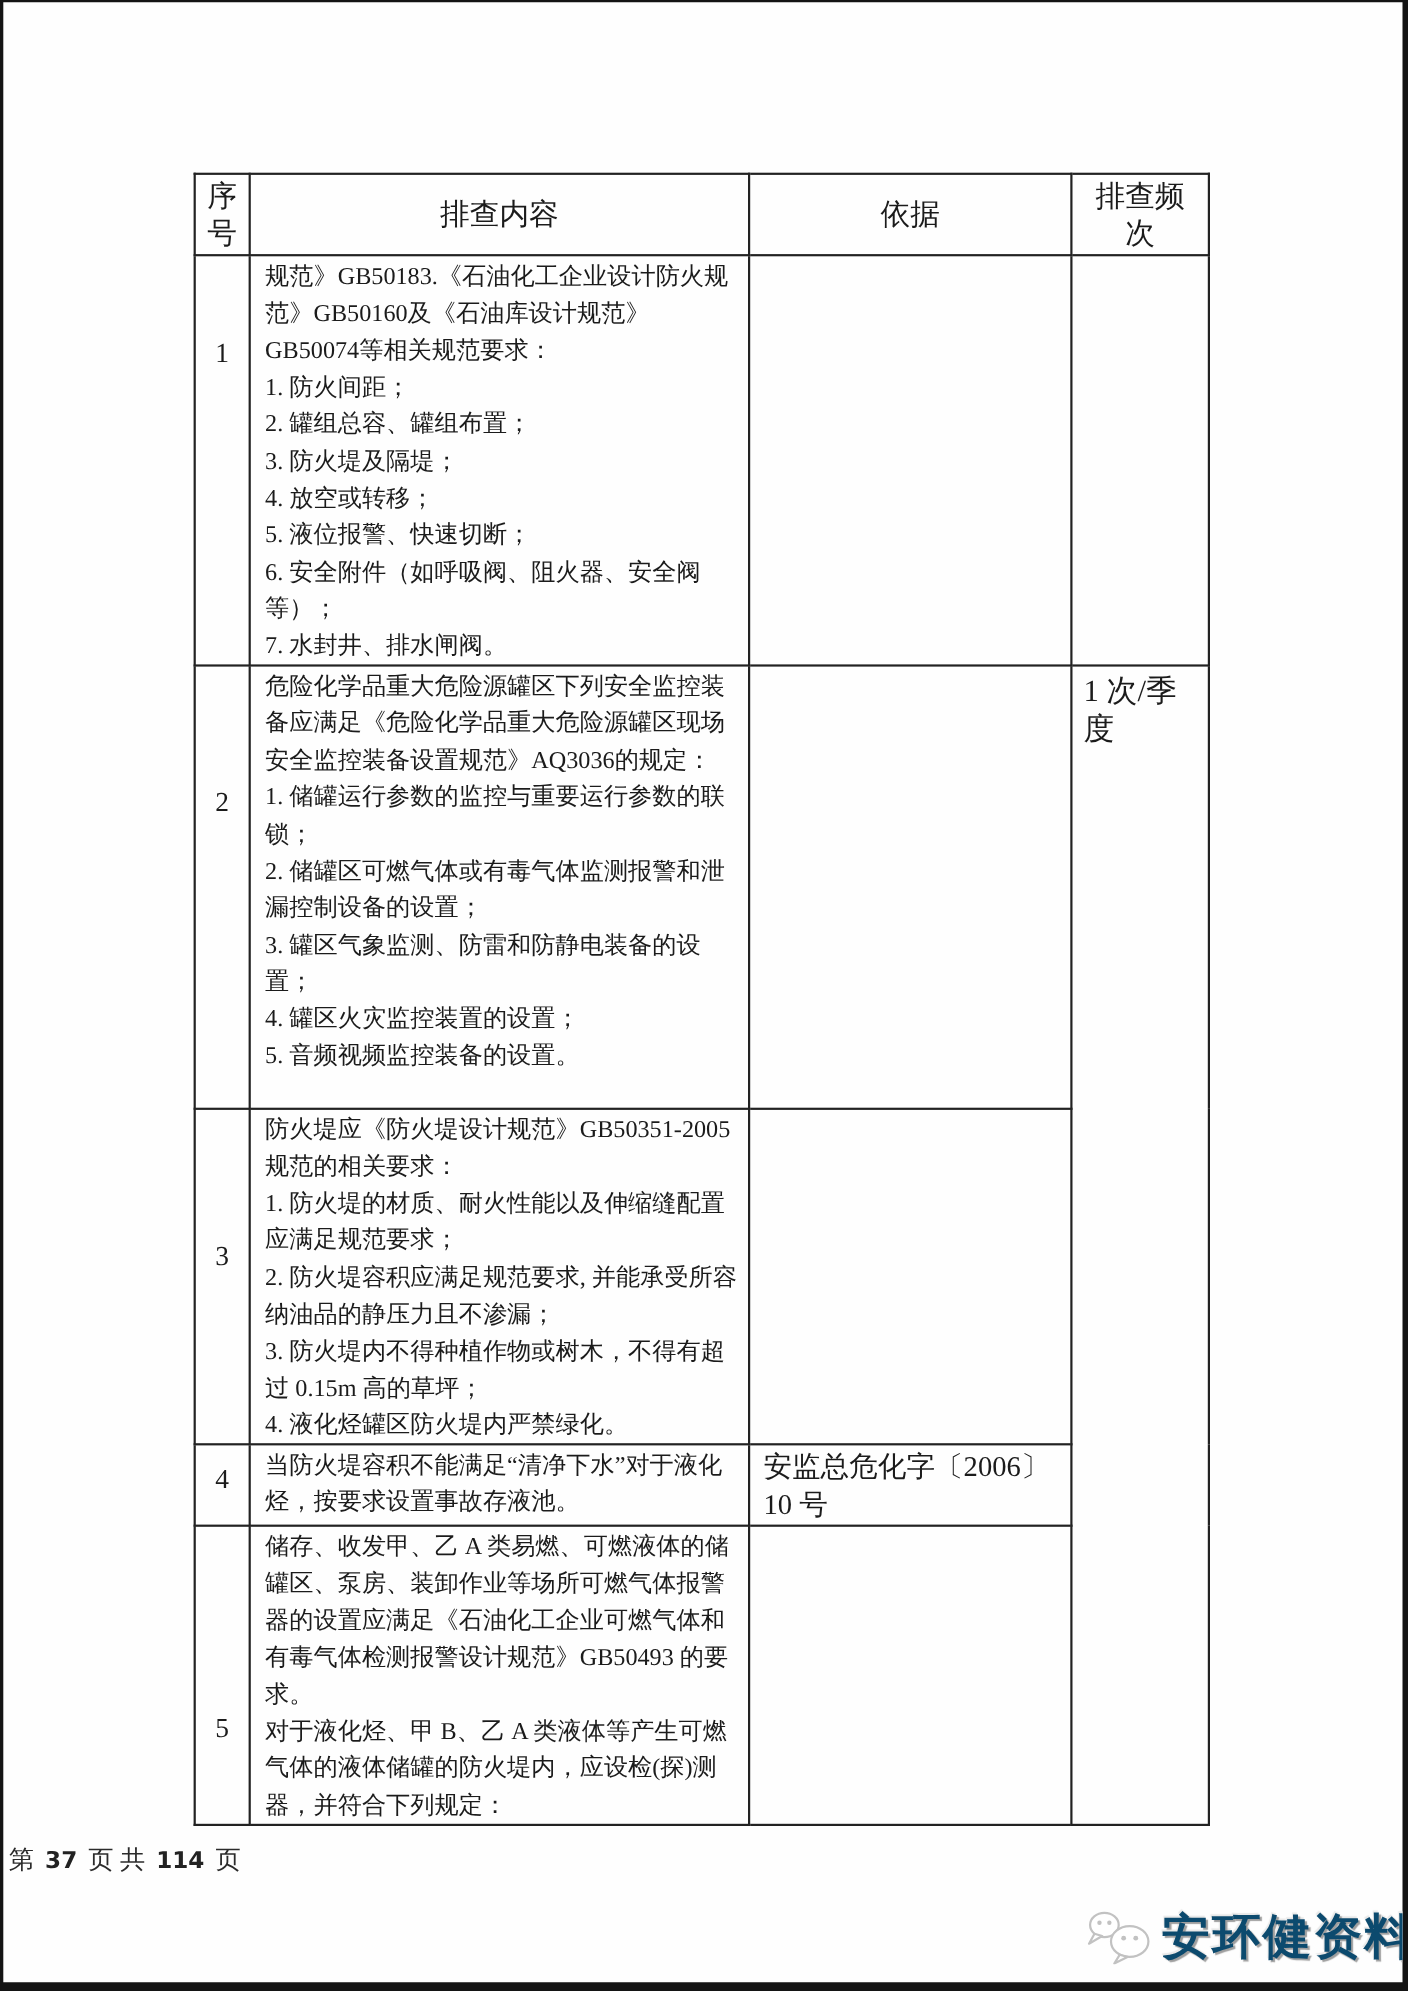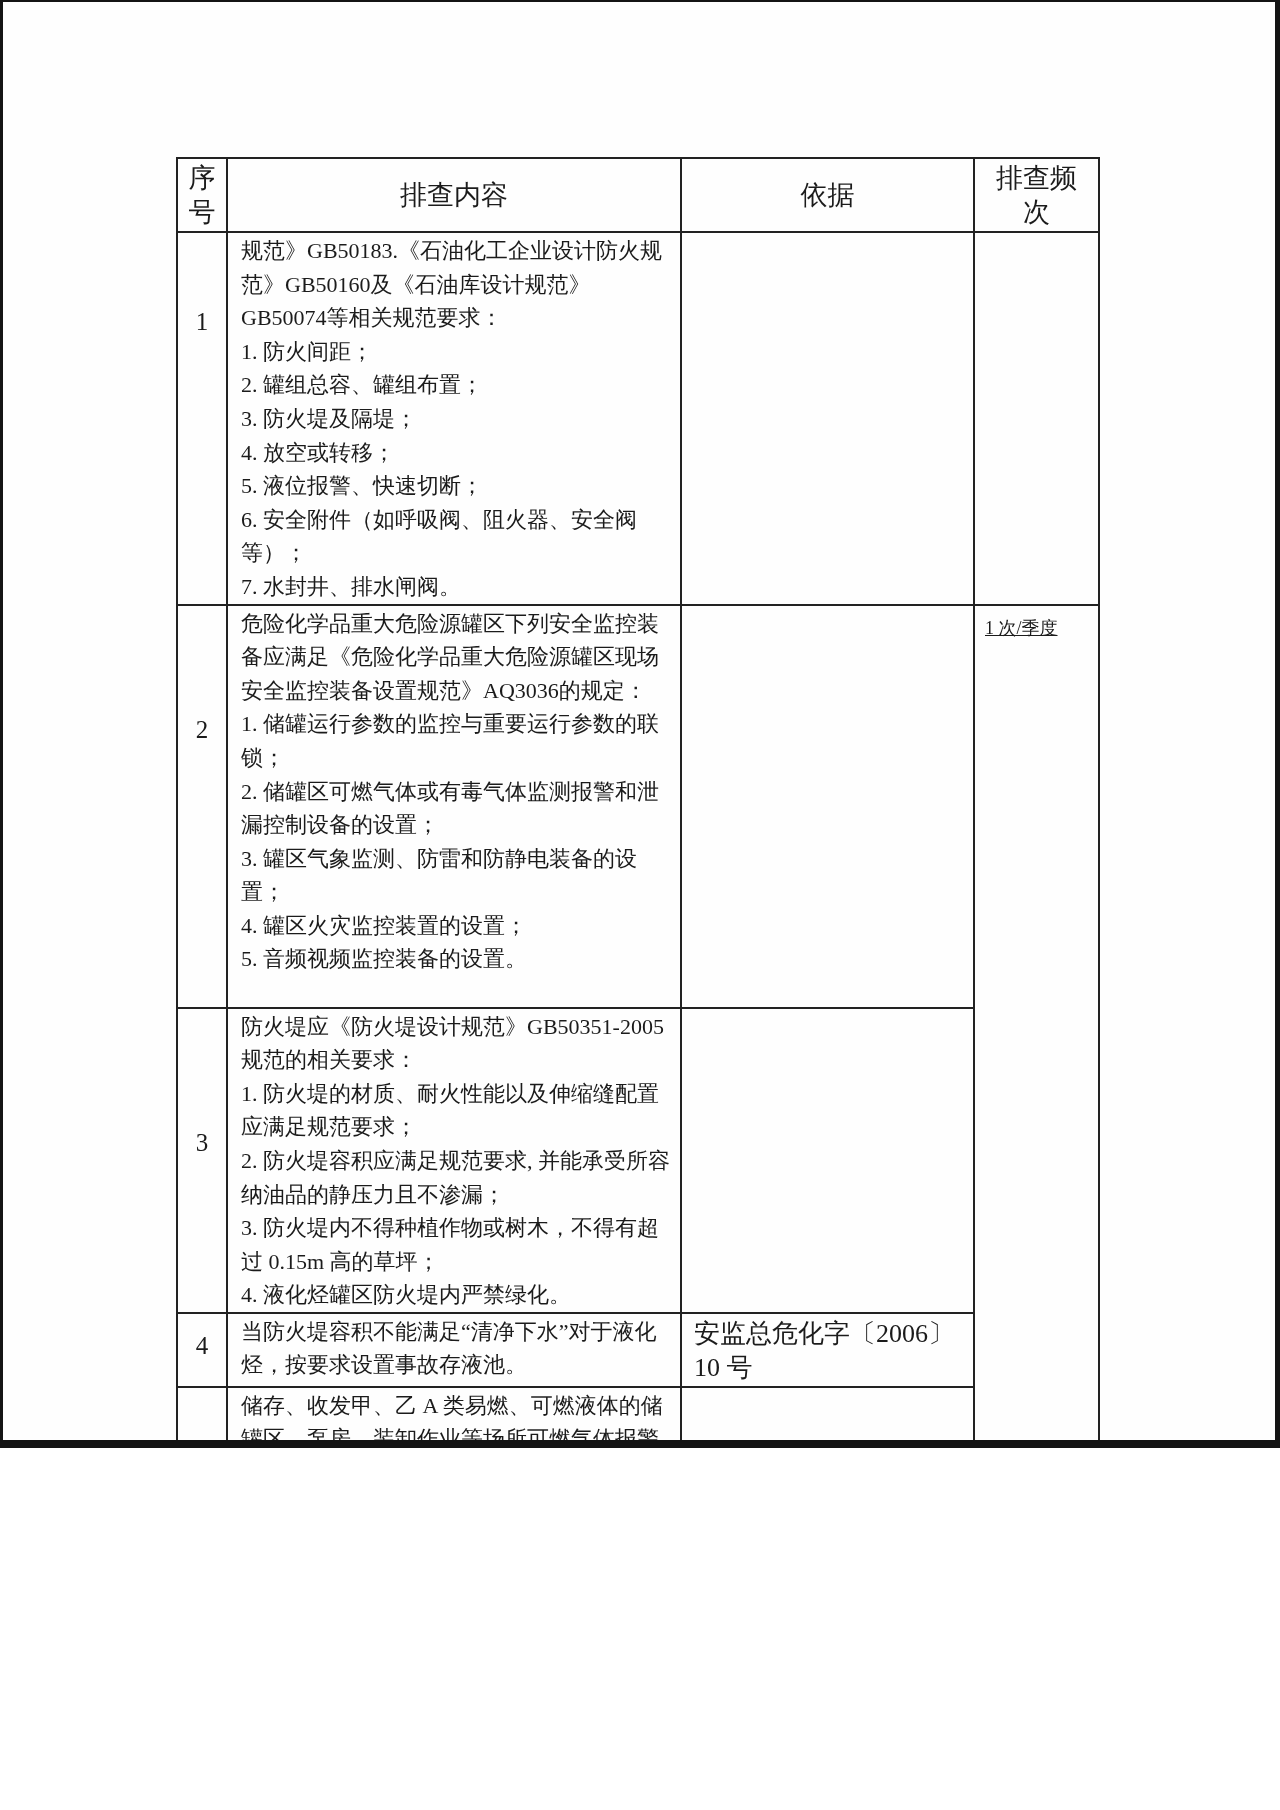--- a/index.html
+++ b/index.html
@@ -1,20 +1,20 @@
 <!DOCTYPE html>
 <html><head>
 <meta charset="utf-8">
 <style>
   html, body { margin: 0; padding: 0; background: #ffffff; }
 
   .page {
     position: relative;
     width: 1280px;
-    height: 1448px;
+    height: 1810px;
     box-sizing: border-box;
     background: #fefefe;
     border: solid #141414;
     border-width: 2px 5px 8px 3px;
     font-family: "Liberation Serif", "DejaVu Serif", serif;
     color: #1b1b1b;
     overflow: hidden;
   }
 
   table.checklist {
@@ -66,25 +66,24 @@
     white-space: pre-line;
   }
   td.basis {
     font-size: 26px;
     line-height: 34px;
     vertical-align: top;
     padding: 3px 8px 0 12px;
     white-space: pre-line;
   }
   td.freq {
-    font-size: 18px;
+    font-size: 28px;
     line-height: 35px;
     vertical-align: top;
     padding: 5px 6px 0 10px;
-    text-decoration: underline;
   }
 
   .page-footer {
     position: absolute;
     left: 0;
     right: 0;
     top: 1673px;
     font-size: 23px;
     color: #2b2b2b;
   }

